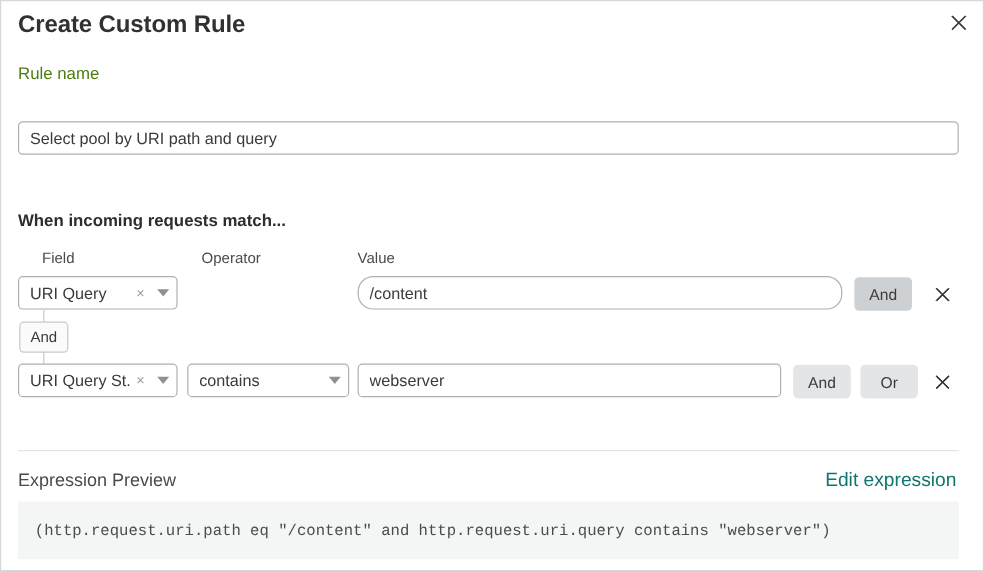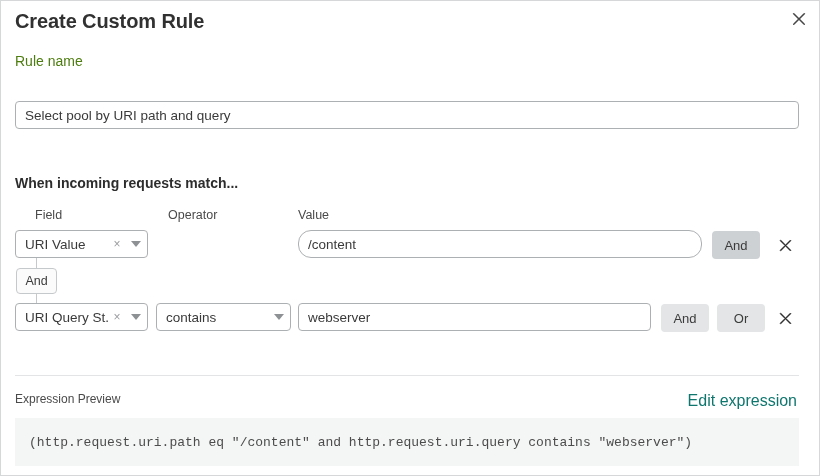--- a/index.html
+++ b/index.html
@@ -228,21 +228,21 @@
     left: 14px;
     top: 374px;
     width: 784px;
     height: 1px;
     background: #e2e4e5;
   }
   #expr-preview-label {
     position: absolute;
     left: 14px;
     top: 391px;
-    font-size: 12px;
+    font-size: 15px;
     color: #4a4a4a;
   }
   #edit-expression-link {
     position: absolute;
     right: 22px;
     top: 391px;
     font-size: 16px;
     color: #0f766e;
     cursor: pointer;
   }
@@ -280,21 +280,21 @@
   <div class="label-strong" id="rule-name-label">Rule name</div>
   <input class="text-input" id="rule-name-input" type="text" value="Select pool by URI path and query" style="">
 
   <div id="match-heading">When incoming requests match...</div>
 
   <div class="col-label" id="label-field">Field</div>
   <div class="col-label" id="label-operator">Operator</div>
   <div class="col-label" id="label-value">Value</div>
 
   <div class="select row1" id="field-select-1">
-    <span class="sel-text">URI Value</span>
+    <span class="sel-text">URI Query</span>
     <span class="sel-clear">×</span>
     <span class="sel-caret">
         <span class="caret-tri"></span>
       </span>
   </div>
 
 
   <input class="text-input" id="value-input-1" type="text" value="/content" style="">
 
   <button class="logic-btn logic-active" id="and-btn-1">And</button>

